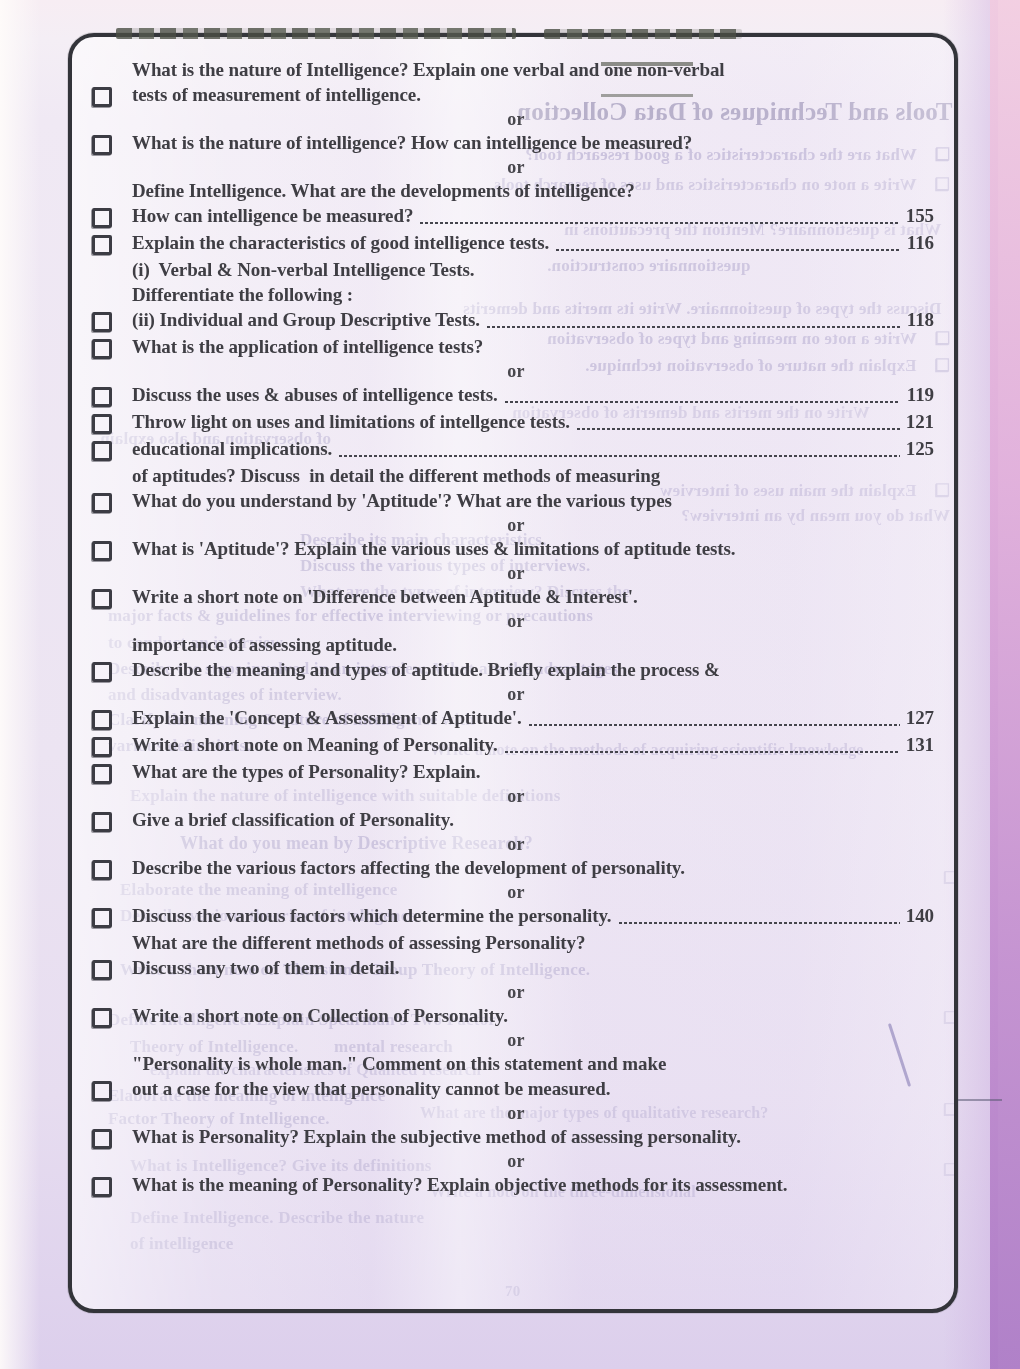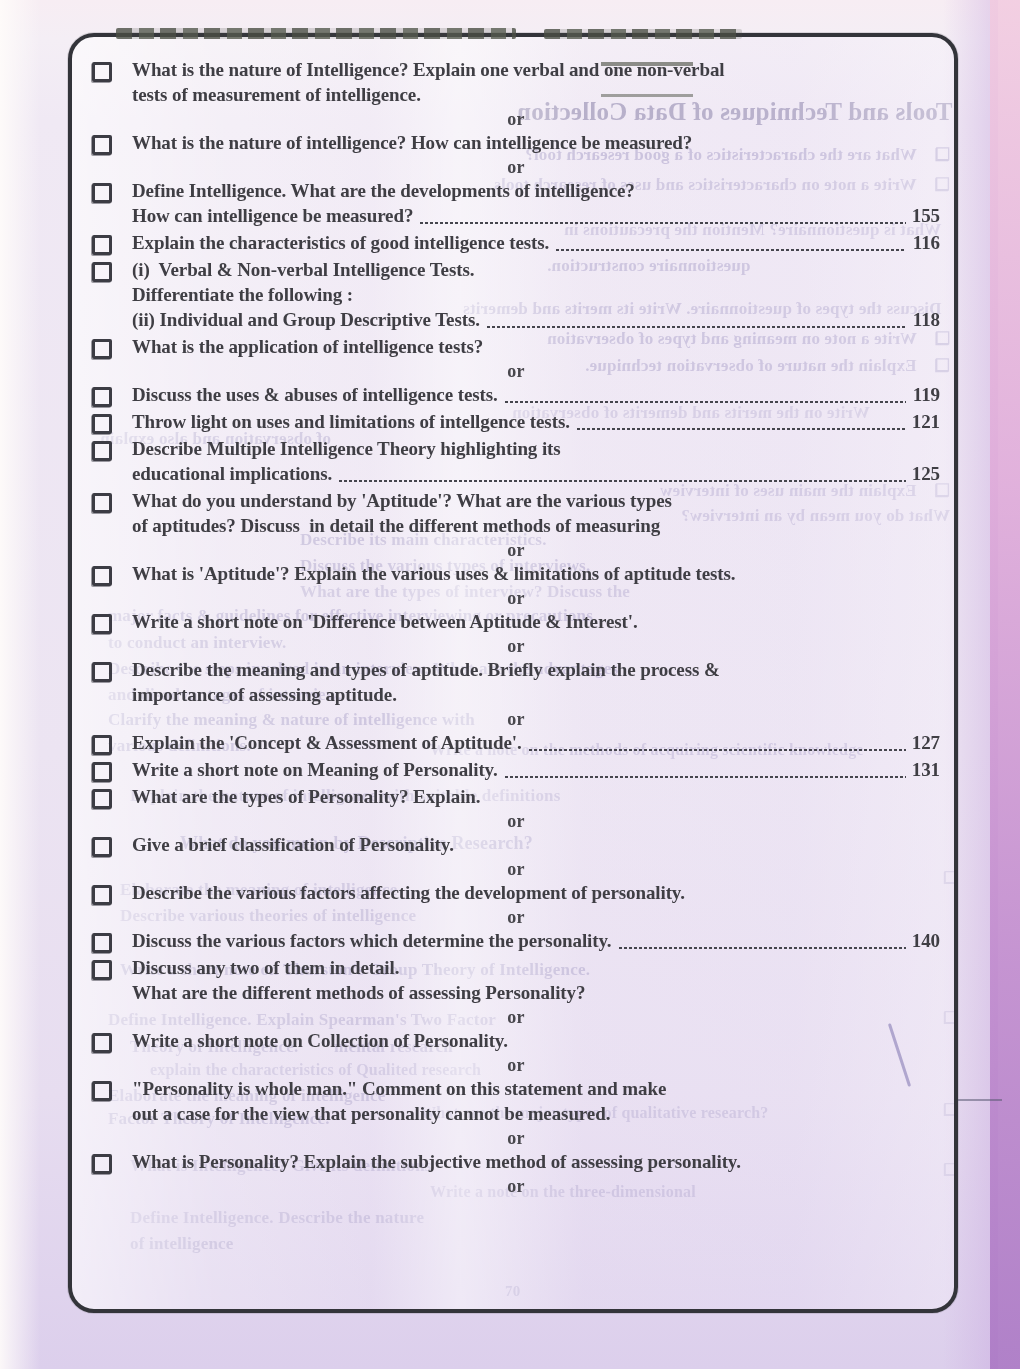--- a/index.html
+++ b/index.html
@@ -53,21 +53,21 @@
       rgba(255,255,255,.6) 0%,rgba(255,255,255,.3) 16%,rgba(250,247,253,.2) 34%,
       rgba(255,255,255,.5) 44%,rgba(244,239,250,.2) 58%,rgba(238,231,248,.25) 82%,
       rgba(248,244,252,.4) 100%);
     z-index:2;
     box-shadow:0 0 0 1px rgba(60,60,70,.15);
   }
   .toc{
     position:absolute;left:0;top:0;right:0;bottom:0;
     padding:20px 10px 12px 16px;
   }
-  .toc-item{display:flex;margin:0 4px 2px 0;}
+  .toc-item{display:flex;margin:0 10px 2px 0;align-items:flex-end;}
   .bullet{
     flex:0 0 auto;width:14px;height:14px;margin:5px 0 0 4px;
     border:3px solid #3c3c44;border-radius:2px;
     box-shadow:-1px 1px 0 rgba(60,60,70,.5);
     background:transparent;
   }
   .item-text{flex:1 1 auto;margin-left:20px;color:#3f3e44;font-weight:bold;font-size:19px;}
   .line{line-height:25px;white-space:pre-wrap;letter-spacing:-.1px;}
   .line-flex{display:flex;align-items:baseline;}
   .line-flex .line-text{white-space:pre;}
@@ -188,51 +188,50 @@
   </div>
         <div class="toc-item">
     <span class="bullet"></span>
     <div class="item-text">
             <div class="line line-flex"><span class="line-text">Throw light on uses and limitations of intellgence tests.</span><span class="leader"></span><span class="pagenum">121</span></div>
           </div>
   </div>
         <div class="toc-item">
     <span class="bullet"></span>
     <div class="item-text">
-            <div class="line">Describe Multiple Intelligence Theory highlighting its</div>
             <div class="line line-flex"><span class="line-text">educational implications.</span><span class="leader"></span><span class="pagenum">125</span></div>
           </div>
   </div>
         <div class="toc-item">
     <span class="bullet"></span>
     <div class="item-text">
+            <div class="line">of aptitudes? Discuss  in detail the different methods of measuring</div>
             <div class="line">What do you understand by 'Aptitude'? What are the various types</div>
-            <div class="line">of aptitudes? Discuss  in detail the different methods of measuring</div>
           </div>
   </div>
         <div class="or-sep">or</div>
         <div class="toc-item">
     <span class="bullet"></span>
     <div class="item-text">
             <div class="line">What is 'Aptitude'? Explain the various uses &amp; limitations of aptitude tests.</div>
           </div>
   </div>
         <div class="or-sep">or</div>
         <div class="toc-item">
     <span class="bullet"></span>
     <div class="item-text">
             <div class="line">Write a short note on 'Difference between Aptitude &amp; Interest'.</div>
           </div>
   </div>
         <div class="or-sep">or</div>
         <div class="toc-item">
     <span class="bullet"></span>
     <div class="item-text">
+            <div class="line">importance of assessing aptitude.</div>
             <div class="line">Describe the meaning and types of aptitude. Briefly explain the process &amp;</div>
-            <div class="line">importance of assessing aptitude.</div>
           </div>
   </div>
         <div class="or-sep">or</div>
         <div class="toc-item">
     <span class="bullet"></span>
     <div class="item-text">
             <div class="line line-flex"><span class="line-text">Explain the 'Concept &amp; Assessment of Aptitude'.</span><span class="leader"></span><span class="pagenum">127</span></div>
           </div>
   </div>
         <div class="toc-item">
@@ -264,22 +263,22 @@
         <div class="or-sep">or</div>
         <div class="toc-item">
     <span class="bullet"></span>
     <div class="item-text">
             <div class="line line-flex"><span class="line-text">Discuss the various factors which determine the personality.</span><span class="leader"></span><span class="pagenum">140</span></div>
           </div>
   </div>
         <div class="toc-item">
     <span class="bullet"></span>
     <div class="item-text">
+            <div class="line">What are the different methods of assessing Personality?</div>
             <div class="line">Discuss any two of them in detail.</div>
-            <div class="line">What are the different methods of assessing Personality?</div>
           </div>
   </div>
         <div class="or-sep">or</div>
         <div class="toc-item">
     <span class="bullet"></span>
     <div class="item-text">
             <div class="line">Write a short note on Collection of Personality.</div>
           </div>
   </div>
         <div class="or-sep">or</div>
@@ -291,20 +290,26 @@
           </div>
   </div>
         <div class="or-sep">or</div>
         <div class="toc-item">
     <span class="bullet"></span>
     <div class="item-text">
             <div class="line">What is Personality? Explain the subjective method of assessing personality.</div>
           </div>
   </div>
         <div class="or-sep">or</div>
+        <div class="toc-item">
+    <span class="bullet"></span>
+    <div class="item-text">
+            <div class="line">What is the meaning of Personality? Explain objective methods for its assessment.</div>
+          </div>
+  </div>
       </div>
   </div>
 
   <div class="bleed-over" id="bleed-over">
       <div class="bleed-frag frag-strip" style="left: 116px; top: 28px; width: 400px; height: 11px;"></div>
       <div class="bleed-frag frag-strip" style="left: 544px; top: 29px; width: 198px; height: 10px;"></div>
       <div class="bleed-frag frag-rules" style="left: 601px; top: 62px; width: 92px; height: 28px;"></div>
       <div class="bleed-frag frag-bar" style="left: 958px; top: 1099px; width: 44px; height: 2px;"></div>
       <div class="bleed-frag frag-pen" style="left: 898px; top: 1022px; width: 3px; height: 66px;"></div>
     </div>

